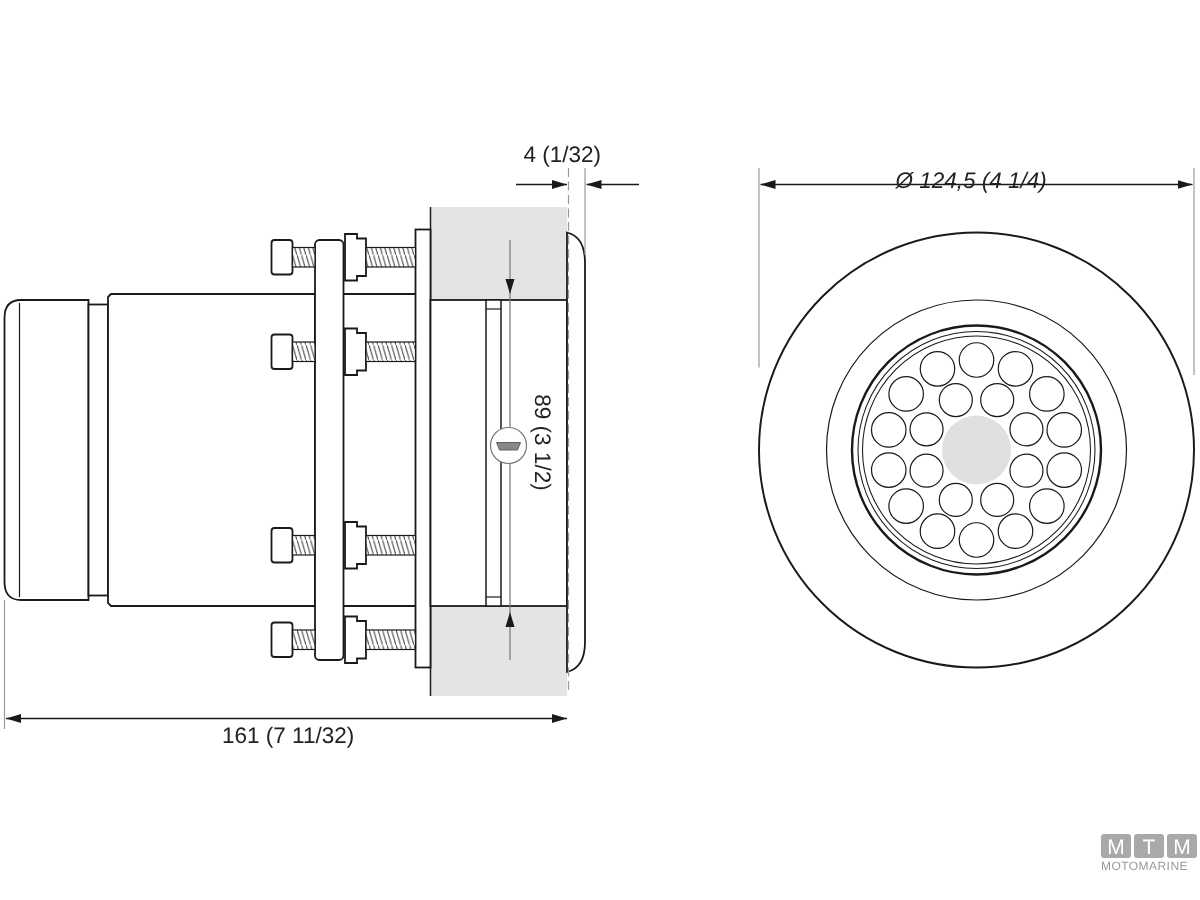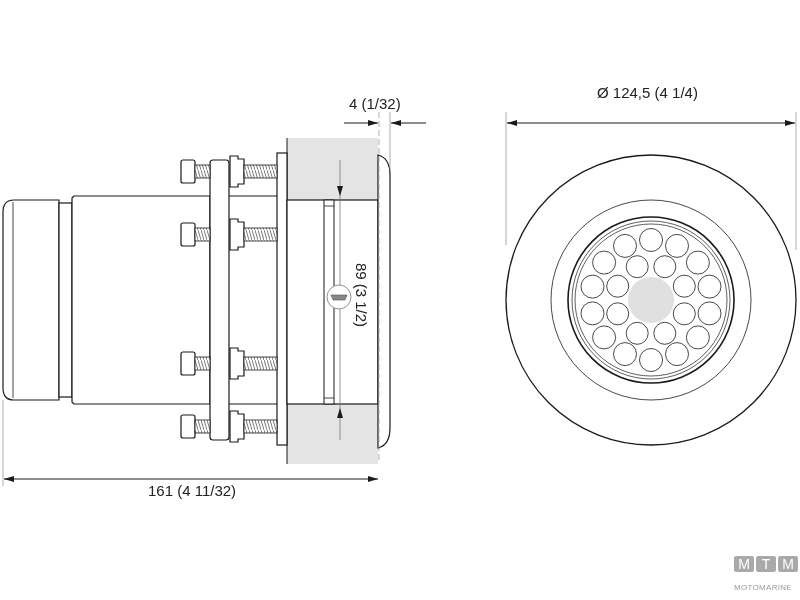--- a/index.html
+++ b/index.html
@@ -1,26 +1,26 @@
 <!DOCTYPE html>
 <html><head>
 <meta charset="utf-8">
 <style>
   html, body { margin: 0; padding: 0; background: #ffffff; }
   body { width: 800px; height: 600px; overflow: hidden; position: relative; font-family: "Liberation Sans", sans-serif; }
   #drawing { position: absolute; left: 0; top: 0; width: 800px; height: 600px; }
   .dim-label { position: absolute; font-family: "Liberation Sans", sans-serif; font-size: 15px; color: #222; white-space: nowrap; }
   #dim-depth-label { left: 349px; top: 95px; }
-  #dim-diameter-label { left: 597px; top: 84px; }
+  #dim-diameter-label { left: 597px; top: 112px; font-style: italic; }
   #dim-length-label { left: 148px; top: 482px; }
   #dim-cutout-label { left: 344px; top: 296px; transform: translate(-50%, -50%) rotate(90deg); transform-origin: center; left: 361px; top: 295px; }
   #logo { position: absolute; left: 734px; top: 556px; width: 66px; }
   .logo-row { display: flex; gap: 2px; }
   .logo-box { width: 20px; height: 16px; background: #a9a9a9; color: #fff; font-family: "Liberation Sans", sans-serif; font-size: 14px; line-height: 16px; text-align: center; border-radius: 2px; }
-  .logo-text { font-family: "Liberation Sans", sans-serif; font-size: 8px; color: #9a9a9a; letter-spacing: 0.3px; margin-top: 11px; }
+  .logo-text { font-family: "Liberation Sans", sans-serif; font-size: 8px; color: #9a9a9a; letter-spacing: 0.3px; margin-top: 1px; }
 </style>
 </head>
 <body>
 
 <svg id="drawing" viewBox="0 0 800 600" xmlns="http://www.w3.org/2000/svg">
   <defs>
     <pattern id="thread" width="3" height="10" patternUnits="userSpaceOnUse">
       <rect width="3" height="10" fill="#fff"></rect>
       <line x1="0" y1="0" x2="3" y2="10" stroke="#555" stroke-width="0.8"></line>
     </pattern>
@@ -134,21 +134,21 @@
         <circle cx="637.2" cy="266.7" r="11" fill="#fff"></circle>
         <circle cx="664.8" cy="266.7" r="11" fill="#fff"></circle>
         <circle cx="684.3" cy="286.2" r="11" fill="#fff"></circle>
       </g>
   </g>
 </svg>
 
 <div class="dim-label" id="dim-depth-label">4 (1/32)</div>
 <div class="dim-label" id="dim-diameter-label">Ø 124,5 (4 1/4)</div>
 <div class="dim-label" id="dim-cutout-label">89 (3 1/2)</div>
-<div class="dim-label" id="dim-length-label">161 (4 11/32)</div>
+<div class="dim-label" id="dim-length-label">161 (7 11/32)</div>
 
 <div id="logo">
   <div class="logo-row">
     <div class="logo-box">M</div>
     <div class="logo-box">T</div>
     <div class="logo-box">M</div>
   </div>
   <div class="logo-text">MOTOMARINE</div>
 </div>
 

